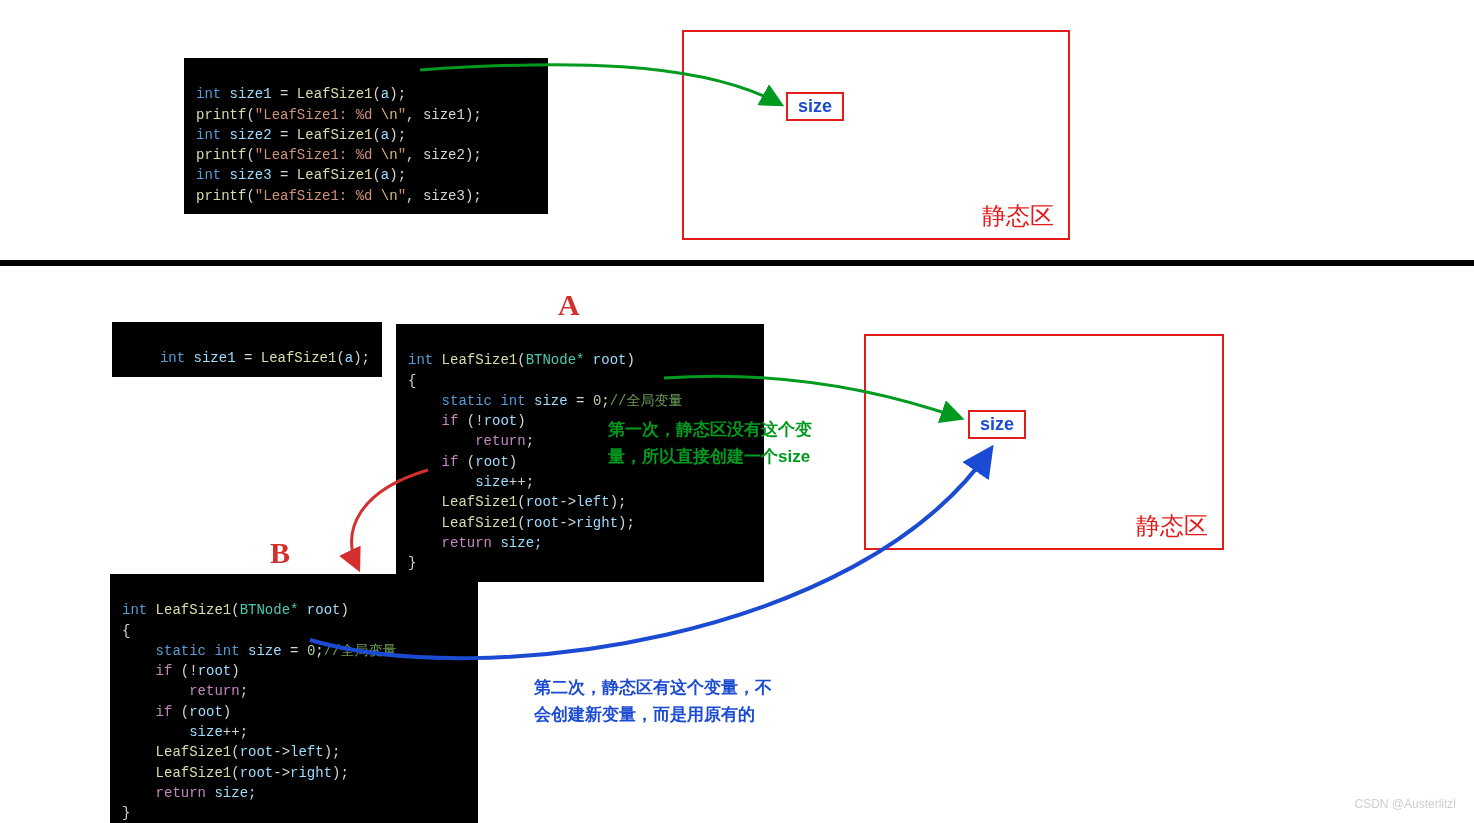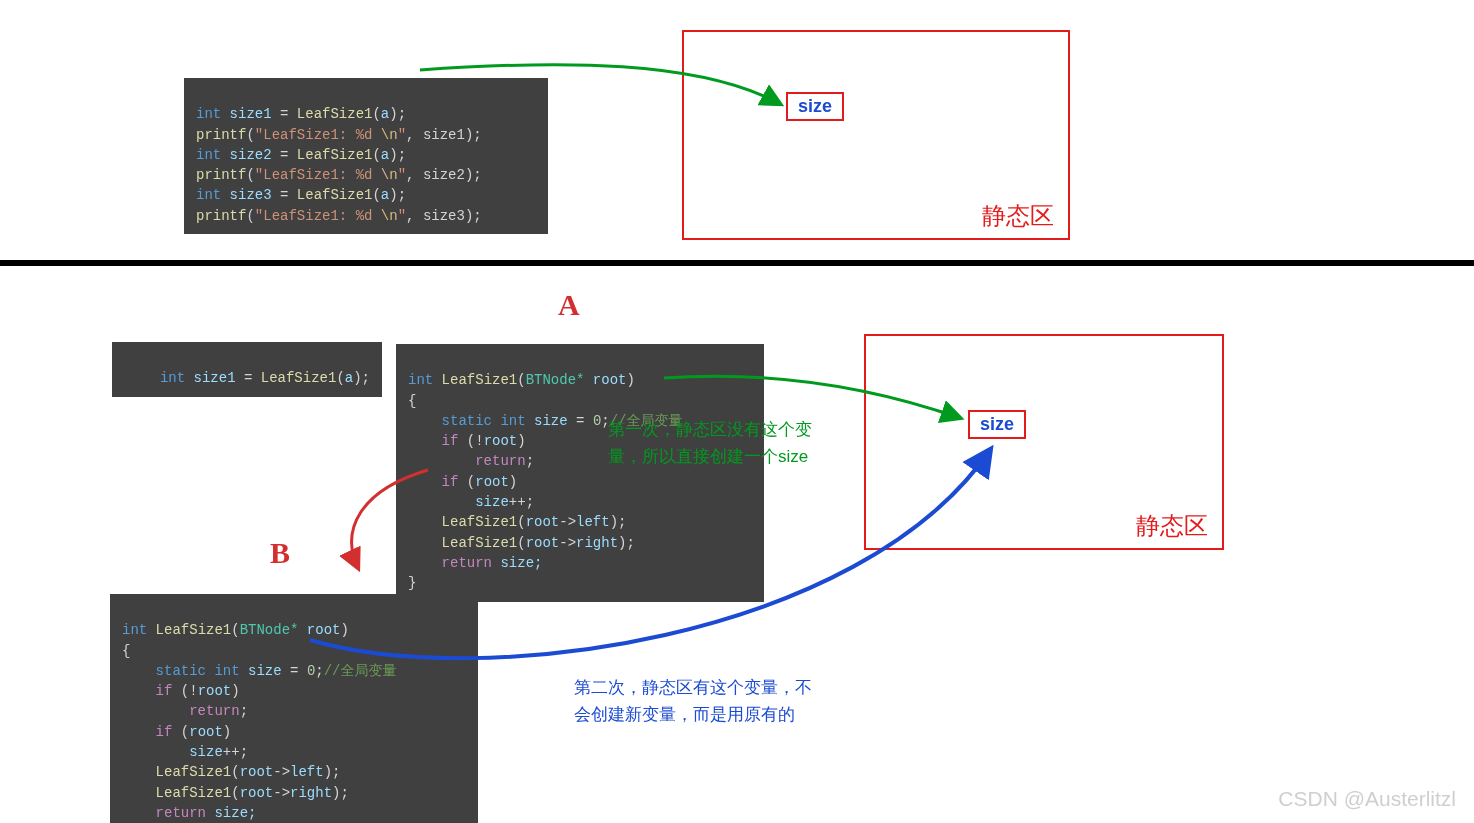--- a/index.html
+++ b/index.html
@@ -6,28 +6,27 @@
     margin: 0;
     padding: 0;
     background: #ffffff;
     font-family: Consolas, 'Courier New', monospace;
     width: 1474px;
     height: 823px;
     position: relative;
     overflow: hidden;
   }
   .code-block {
-    background: #404040;
+    background: #000000;
     color: #d4d4d4;
     font-size: 14px;
     line-height: 1.45;
     padding: 6px 12px 8px 12px;
     position: absolute;
     white-space: pre;
-    margin-top: 20px;
   }
   .kw-type   { color: #569cd6; }
   .kw-flow   { color: #c586c0; }
   .kw-builtin{ color: #c586c0; }
   .var       { color: #9cdcfe; }
   .func      { color: #dcdcaa; }
   .str       { color: #ce9178; }
   .esc       { color: #d7ba7d; }
   .punct     { color: #d4d4d4; }
   .op        { color: #d4d4d4; }
@@ -69,34 +68,34 @@
     position: absolute;
     font-family: 'Comic Sans MS', 'Brush Script MT', cursive;
     font-weight: bold;
     font-size: 30px;
   }
   .red-h  { color: #d32f2f; }
 
   .annot {
     position: absolute;
     font-family: 'Microsoft YaHei', Arial, sans-serif;
-    font-weight: normal;
+    font-weight: bold;
     font-size: 17px;
     line-height: 1.6;
   }
   .green-a { color: #009a1e; }
-  .blue-a  { color: #1c4bd3; margin-left: 40px; }
+  .blue-a  { color: #1c4bd3; }
 
   .watermark {
     position: absolute;
     right: 18px;
     bottom: 12px;
     color: #cfcfcf;
     font-family: Arial, sans-serif;
-    font-size: 21px;
+    font-size: 12px;
   }
 
   svg.overlay {
     position: absolute;
     left: 0; top: 0;
     width: 1474px; height: 823px;
     pointer-events: none;
   }
 </style>
 </head>

